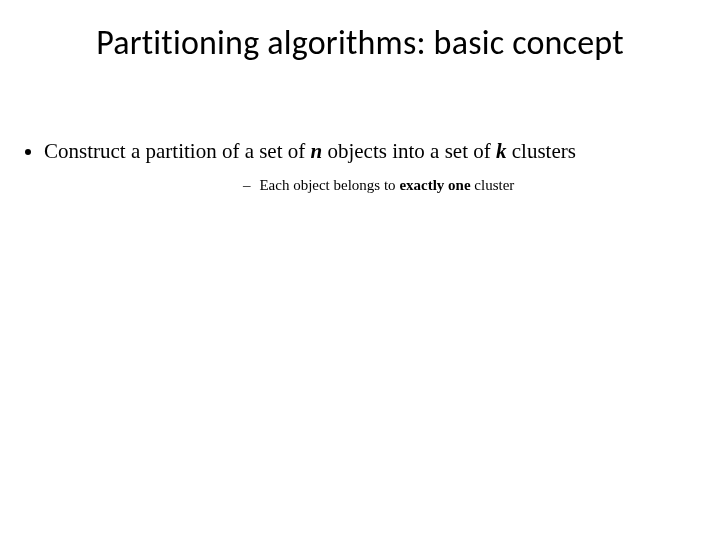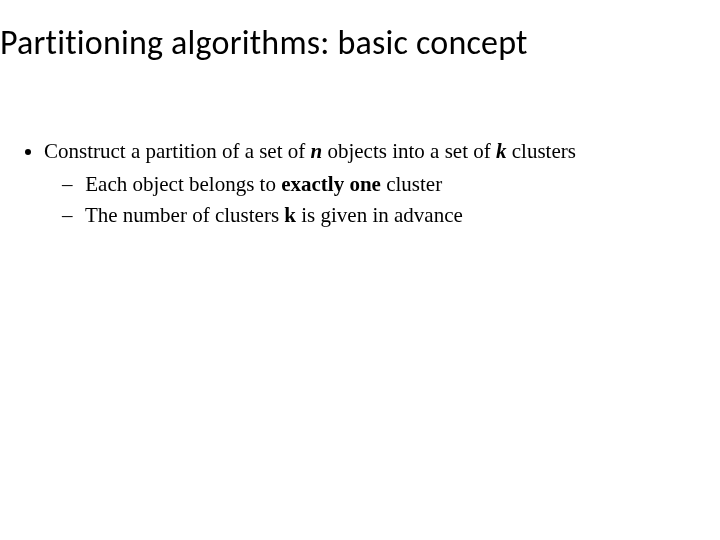--- a/index.html
+++ b/index.html
@@ -15,20 +15,21 @@
     width: 720px;
     height: 540px;
     position: relative;
     box-sizing: border-box;
   }
   .title {
     position: absolute;
     top: 22px;
     left: 0;
     width: 720px;
+    text-align: center;
     font-size: 34px;
     font-weight: 400;
     letter-spacing: 0.2px;
   }
   .body {
     position: absolute;
     top: 138px;
     left: 26px;
     right: 30px;
   }
@@ -37,25 +38,26 @@
     padding: 0 0 0 18px;
     list-style: disc;
     font-size: 21px;
     line-height: 1.3;
     font-family: Liberation Serif, serif;
   }
   ul.level1 > li {
     margin-bottom: 10px;
   }
   ul.level2 {
-    margin: 4px 0 0 0;
+    margin: 10px 0 0 0;
     padding: 0 0 0 36px;
     list-style: none;
-    font-size: 21px;
+    font-size: 15px;
     line-height: 1.45;
+    text-align: center;
   }
   ul.level2 > li::before {
     content: "–";
     display: inline-block;
     width: 18px;
     margin-left: -18px;
   }
   .ib { font-style: italic; font-weight: 700; }
   .b  { font-weight: 700; }
 </style>
@@ -68,21 +70,18 @@
 
   <div class="body">
     <ul class="level1">
       <li>
         <span>Construct a partition of a set of </span><span class="ib">n</span><span> objects into a set of </span><span class="ib">k</span><span> clusters</span>
 
         <ul class="level2">
           <li>
             <span>Each object belongs to </span><span class="b">exactly one</span><span> cluster</span>
           </li>
-          <li>
-            <span>The number of clusters </span><span class="b">k</span><span> is given in advance</span>
-          </li>
         </ul>
       </li>
     </ul>
   </div>
 
 </div>
 
 </body></html>

